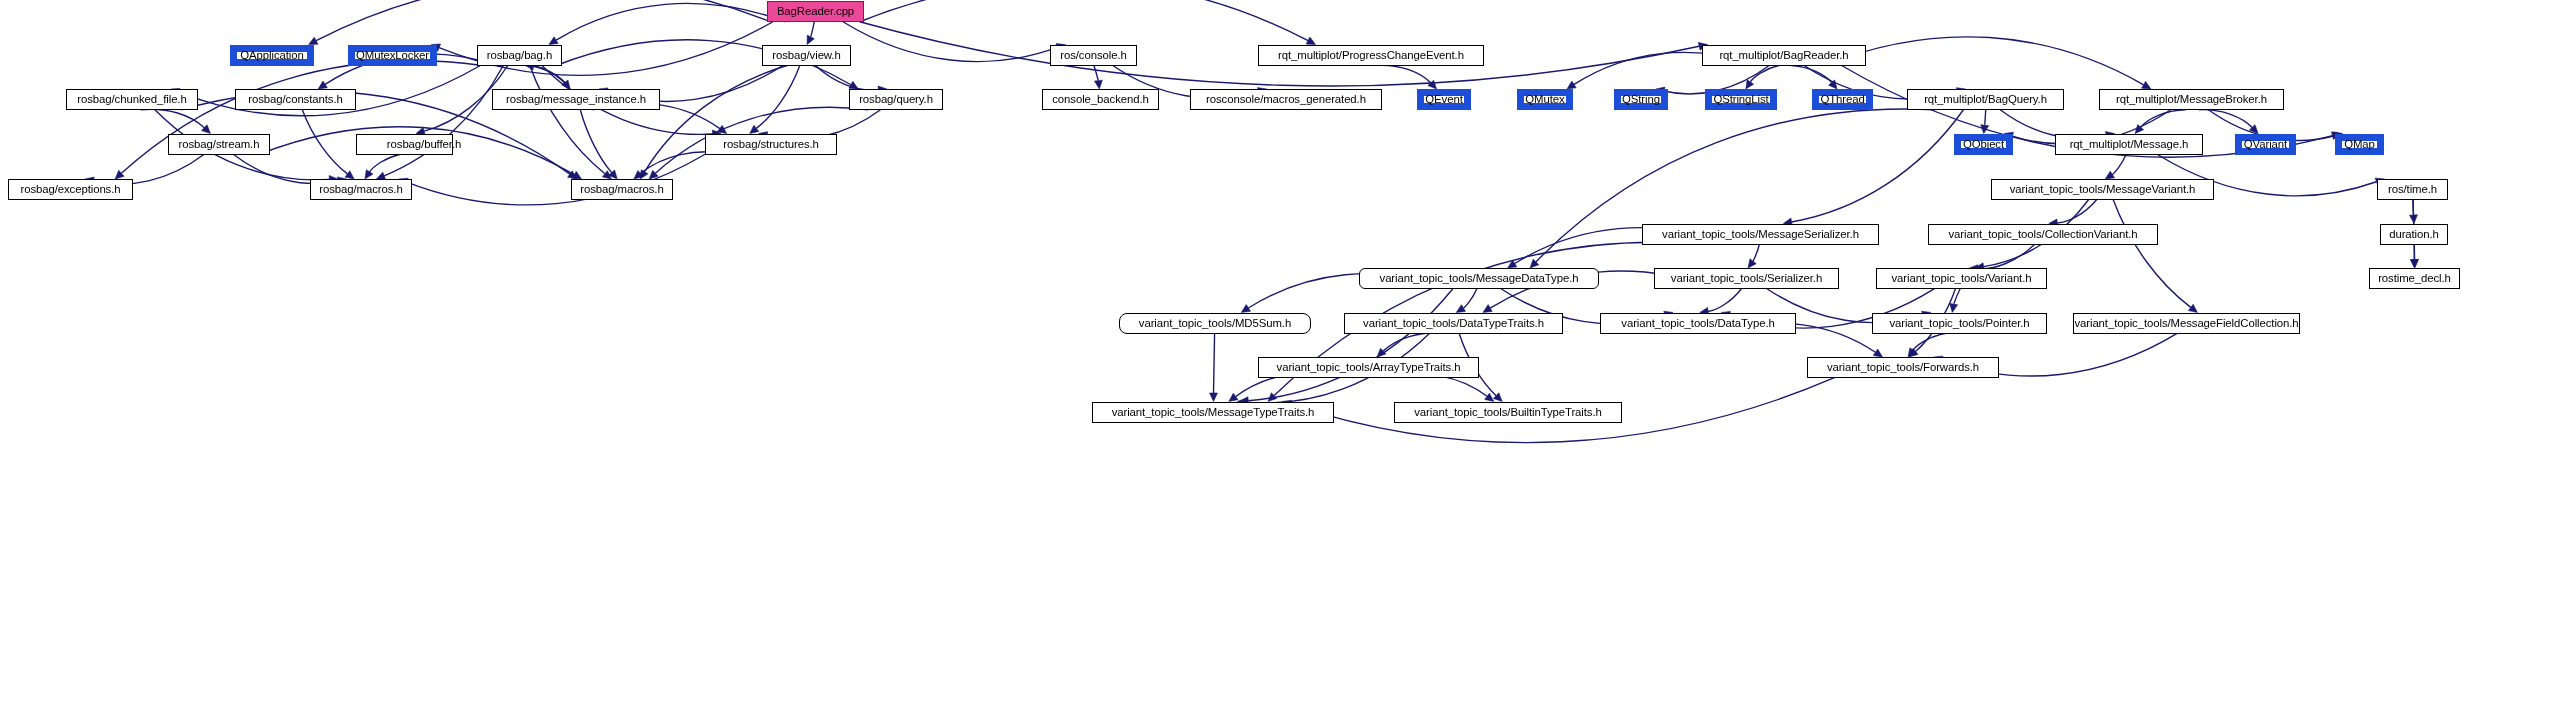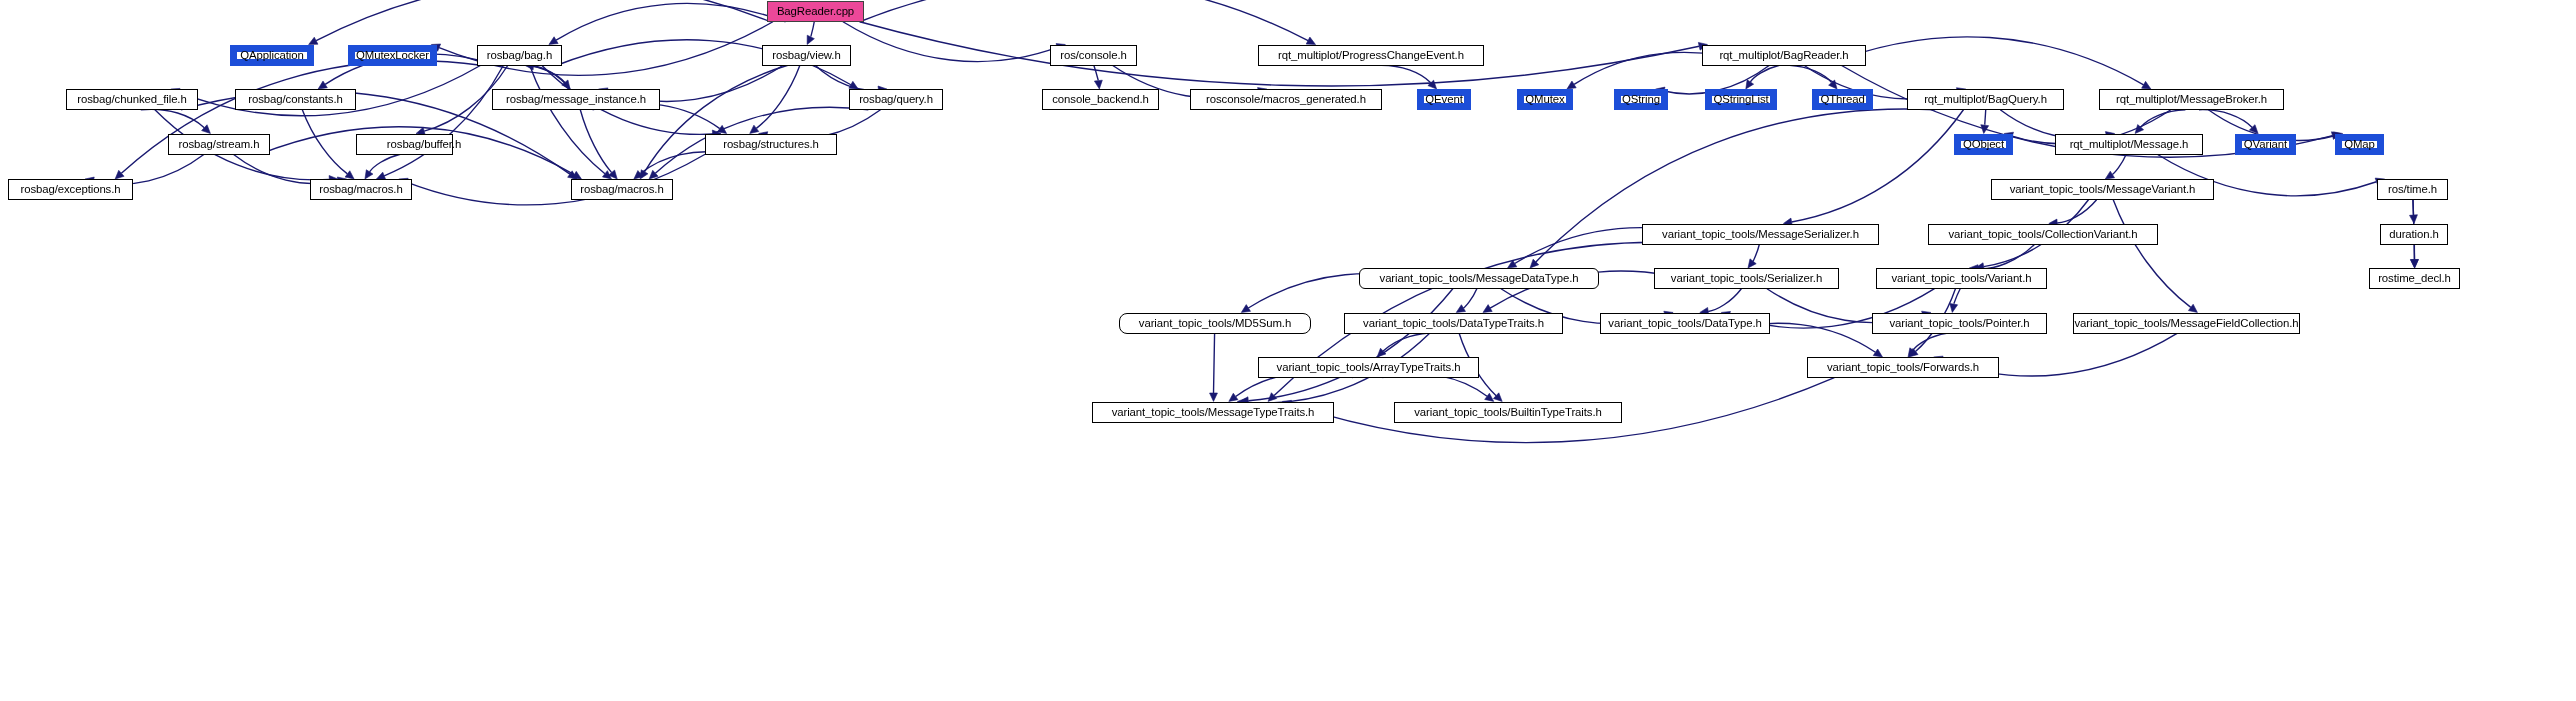--- a/index.html
+++ b/index.html
@@ -355,21 +355,21 @@
       </div>
       <div class="node-box strong" style="left: 1876px; top: 268px; width: 171px;">
         <span class="node-label">variant_topic_tools/Variant.h</span>
       </div>
       <div class="node-box strong" style="left: 1119px; top: 313px; width: 192px; border-radius: 8px;">
         <span class="node-label">variant_topic_tools/MD5Sum.h</span>
       </div>
       <div class="node-box strong" style="left: 1344px; top: 313px; width: 219px;">
         <span class="node-label">variant_topic_tools/DataTypeTraits.h</span>
       </div>
-      <div class="node-box strong" style="left: 1600px; top: 313px; width: 170px;">
+      <div class="node-box strong" style="left: 1600px; top: 313px; width: 196px;">
         <span class="node-label">variant_topic_tools/DataType.h</span>
       </div>
       <div class="node-box strong" style="left: 1864px; top: 313px; width: 175px; margin-left: 8px;">
         <span class="node-label">variant_topic_tools/Pointer.h</span>
       </div>
       <div class="node-box strong" style="left: 2073px; top: 313px; width: 227px;">
         <span class="node-label">variant_topic_tools/MessageFieldCollection.h</span>
       </div>
       <div class="node-box strong" style="left: 1258px; top: 357px; width: 221px;">
         <span class="node-label">variant_topic_tools/ArrayTypeTraits.h</span>

